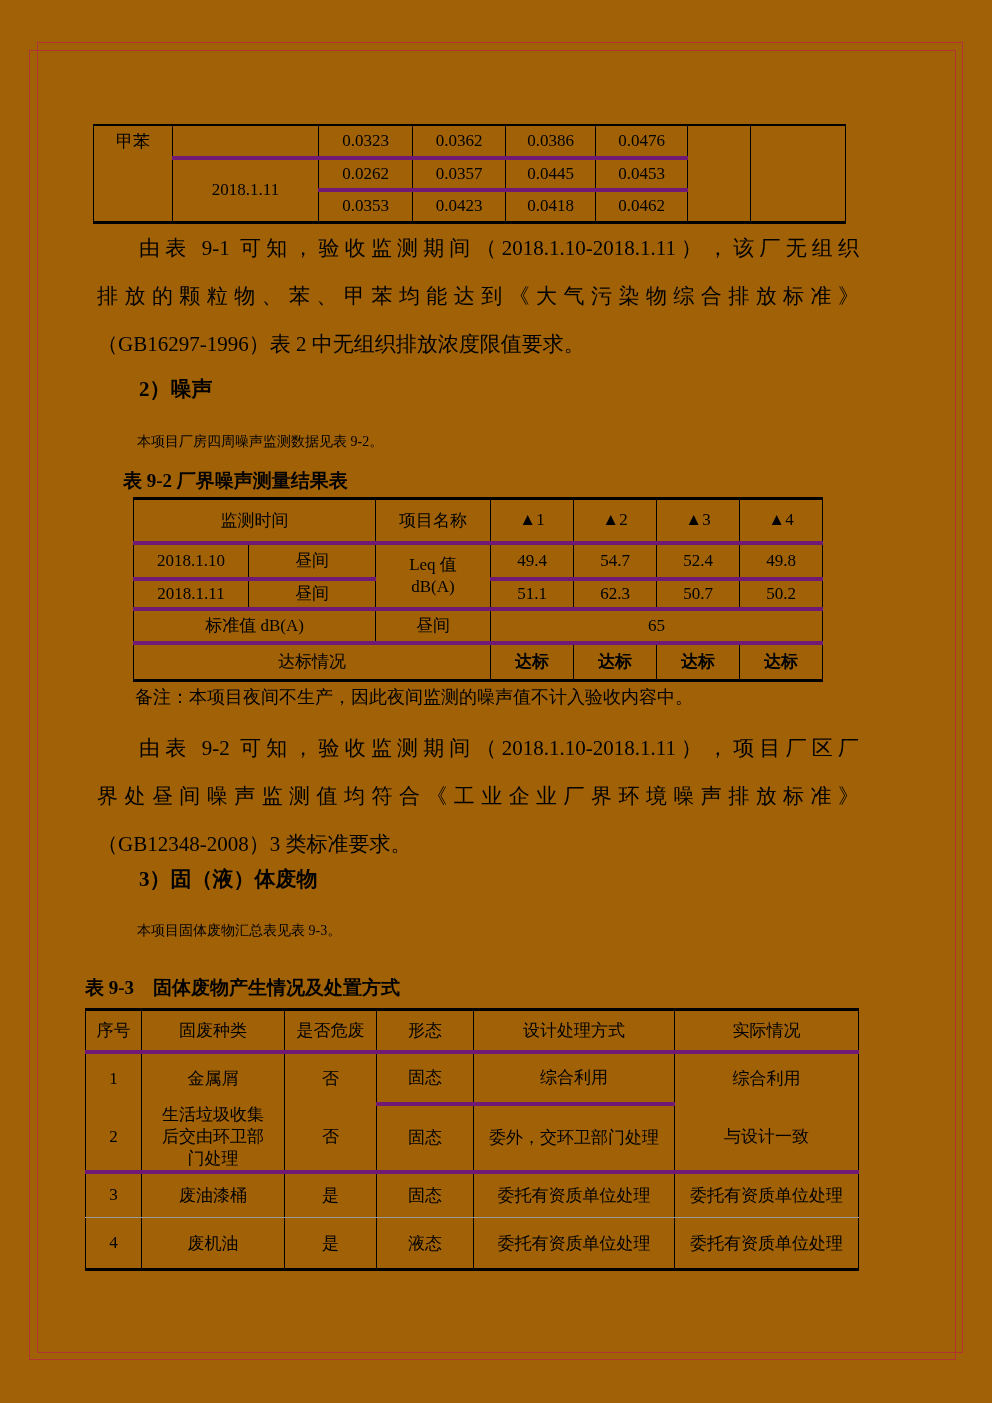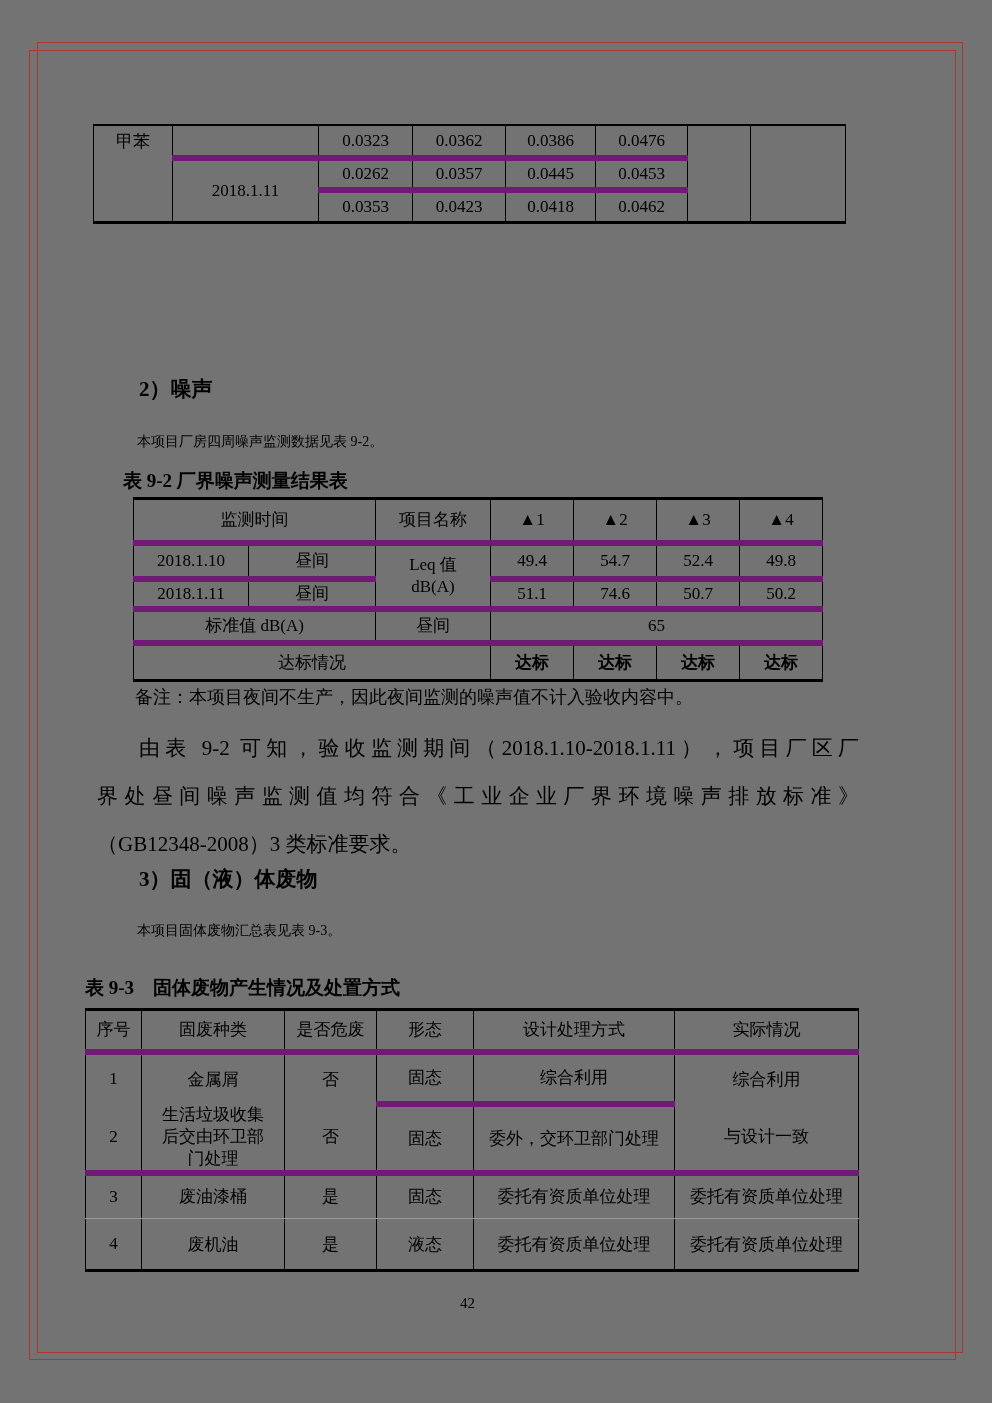--- a/index.html
+++ b/index.html
@@ -1,26 +1,26 @@
 <!DOCTYPE html>
 <html><head>
 <meta charset="utf-8">
 <style>
   html,body{margin:0;padding:0;background:#fff;}
-  .page{position:relative;width:992px;height:1403px;background:#737373;overflow:hidden;
+  .page{position:relative;width:992px;height:1403px;background:#a16207;overflow:hidden;
         font-family:"Liberation Serif","DejaVu Serif",serif;color:#000;}
   .frame{position:absolute;box-sizing:border-box;}
   .frame-a{left:37px;top:42px;width:926px;height:1311px;border:1.5px solid #b03434;}
   .frame-b{left:29px;top:50px;width:927px;height:1310px;border:1.5px solid #b03434;}
 
   table.doc{position:absolute;border-collapse:collapse;table-layout:fixed;
             font-size:17px;color:#000;}
   table.doc td{padding:0;text-align:center;vertical-align:middle;overflow:hidden;}
   .br{border-right:1px solid #000;}
-  .bb{border-bottom:6px solid #701a75;}
+  .bb{border-bottom:4px solid #701a75;}
   .bbg{border-bottom:1px solid #999;}
 
   
   .t91{left:93px;top:124px;width:752px;
        border:1px solid #000;border-top:2px solid #000;border-bottom:3px solid #000;}
   .t91 tr:nth-child(1){height:33px;}
   .t91 tr:nth-child(2){height:32px;}
   .t91 tr:nth-child(3){height:32px;}
   .t91 .substance{vertical-align:top;line-height:32px;}
 
@@ -97,20 +97,25 @@
     </tr>
     <tr>
       <td class="br">0.0353</td>
       <td class="br">0.0423</td>
       <td class="br">0.0418</td>
       <td class="br">0.0462</td>
     </tr>
   </tbody>
     </table>
 
+  <div class="para" style="left:97px;top:224px;">
+    <div class="pline just first">由表 9-1 可知，验收监测期间（2018.1.10-2018.1.11），该厂无组织</div>
+    <div class="pline just">排放的颗粒物、苯、甲苯均能达到《大气污染物综合排放标准》</div>
+    <div class="pline lastline">（GB16297-1996）表 2 中无组织排放浓度限值要求。</div>
+  </div>
 
   <div class="h-sec" style="left:139px;top:374px;">2）噪声</div>
   <div class="p-intro" style="left:137px;top:427px;">本项目厂房四周噪声监测数据见表 9-2。</div>
   <div class="tbl-title" style="left:123px;top:468px;width:689px;">表 9-2 厂界噪声测量结果表</div>
 
   <table class="doc t92">
     <colgroup>
       <col style="width:115px">
         <col style="width:127px">
         <col style="width:115px">
@@ -137,21 +142,21 @@
       </td>
       <td class="br bb">49.4</td>
       <td class="br bb">54.7</td>
       <td class="br bb">52.4</td>
       <td class="bb">49.8</td>
     </tr>
     <tr>
       <td class="br bb">2018.1.11</td>
       <td class="br bb">昼间</td>
       <td class="br bb">51.1</td>
-      <td class="br bb">74.6</td>
+      <td class="br bb">62.3</td>
       <td class="br bb">50.7</td>
       <td class="bb">50.2</td>
     </tr>
     <tr>
       <td colspan="2" class="br bb">标准值 dB(A)</td>
       <td class="br bb">昼间</td>
       <td colspan="4" class="bb">65</td>
     </tr>
     <tr>
       <td colspan="3" class="br">达标情况</td>
@@ -221,15 +226,14 @@
       <td class="br">4</td>
       <td class="br">废机油</td>
       <td class="br">是</td>
       <td class="br">液态</td>
       <td class="br">委托有资质单位处理</td>
       <td>委托有资质单位处理</td>
     </tr>
   </tbody>
     </table>
 
-  <div class="pageno">42</div>
 
 </div>
 
 </body></html>

